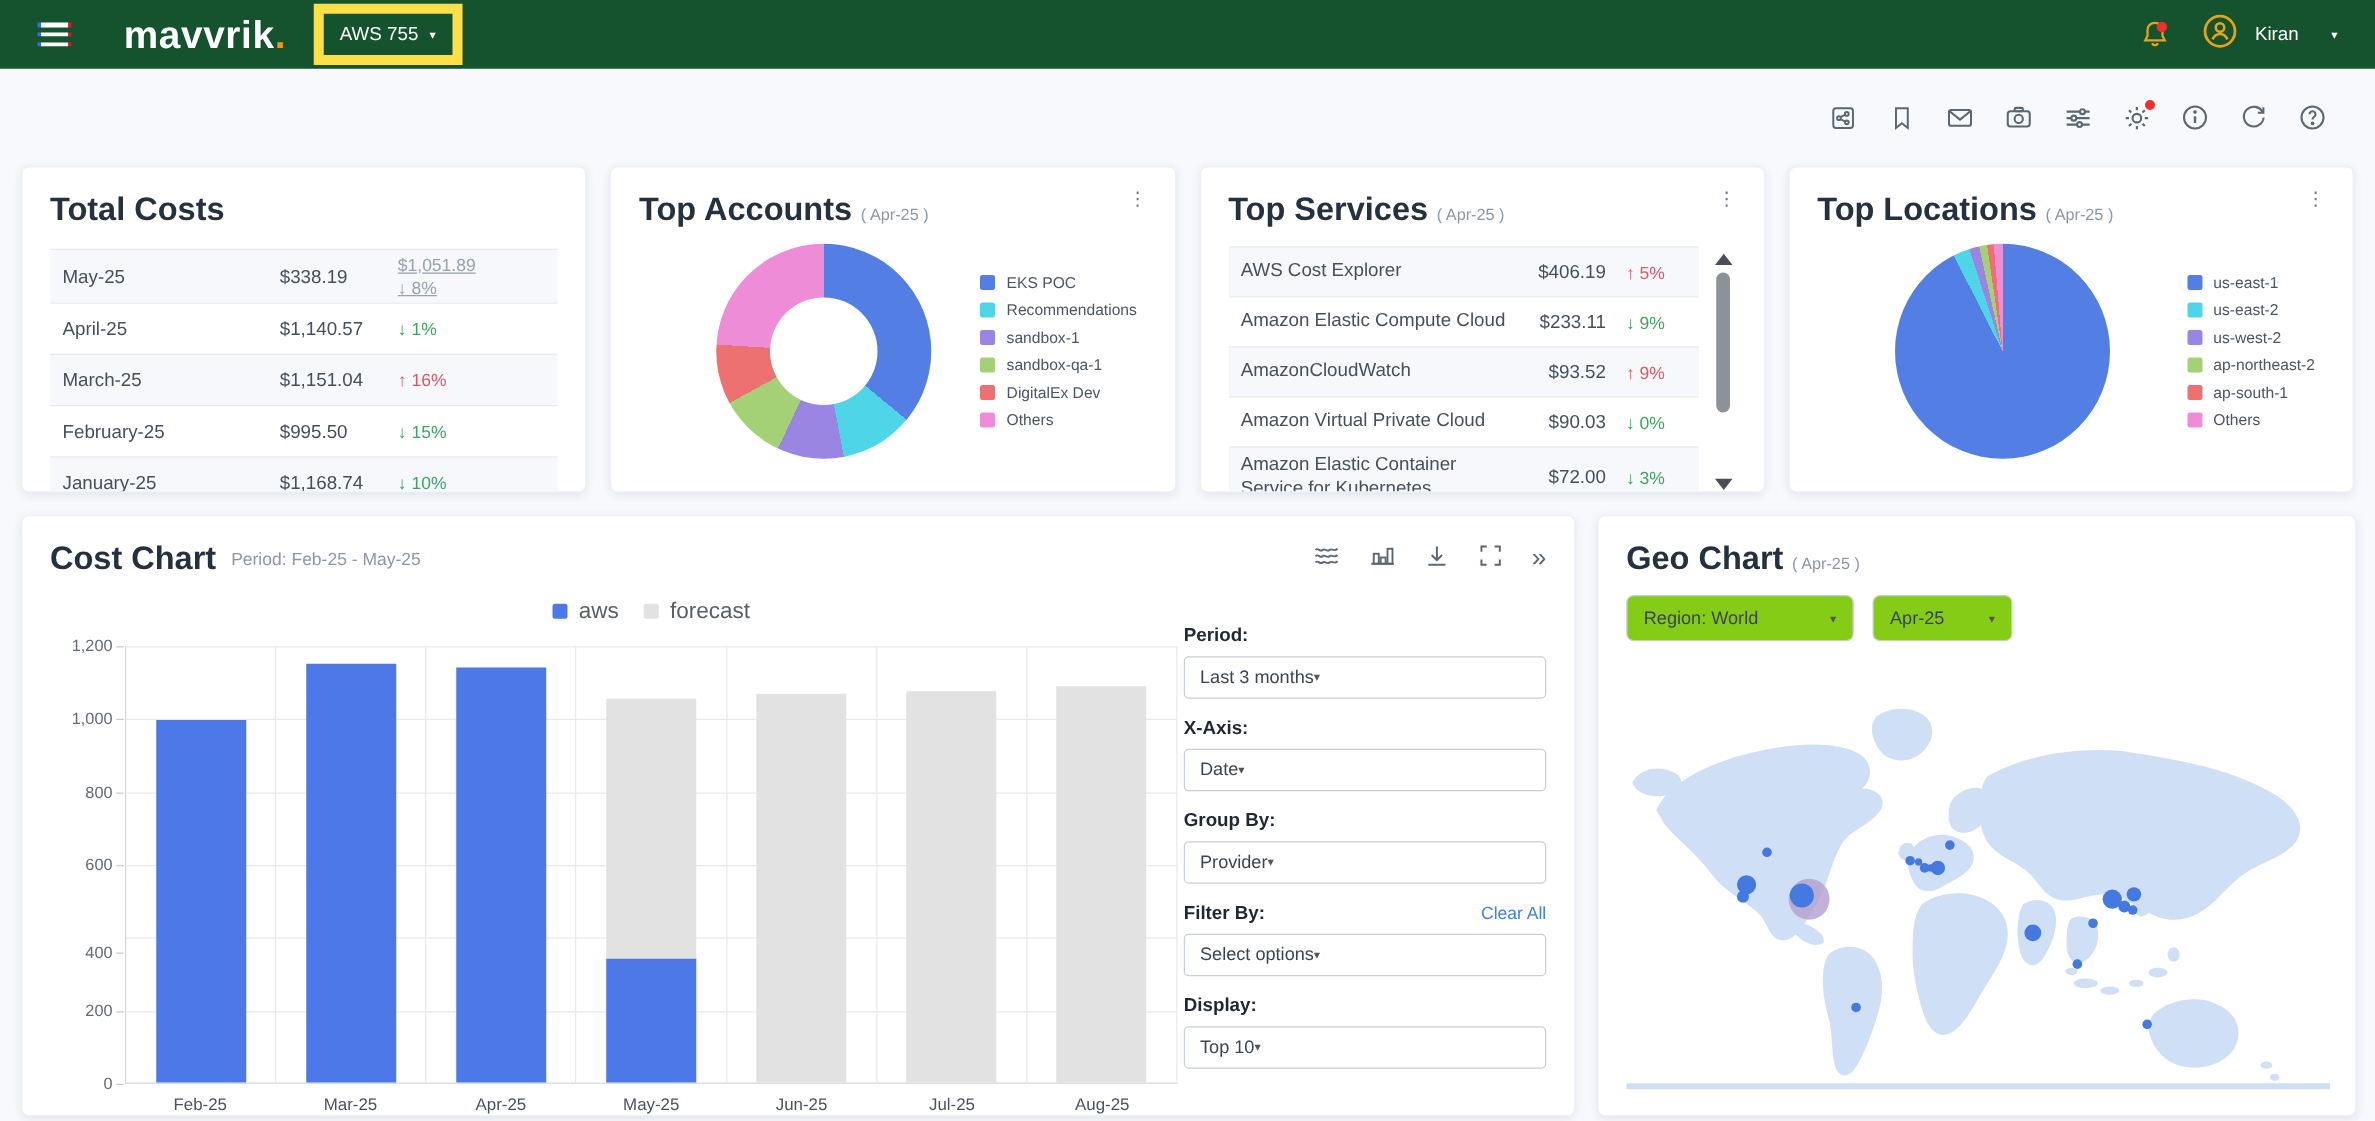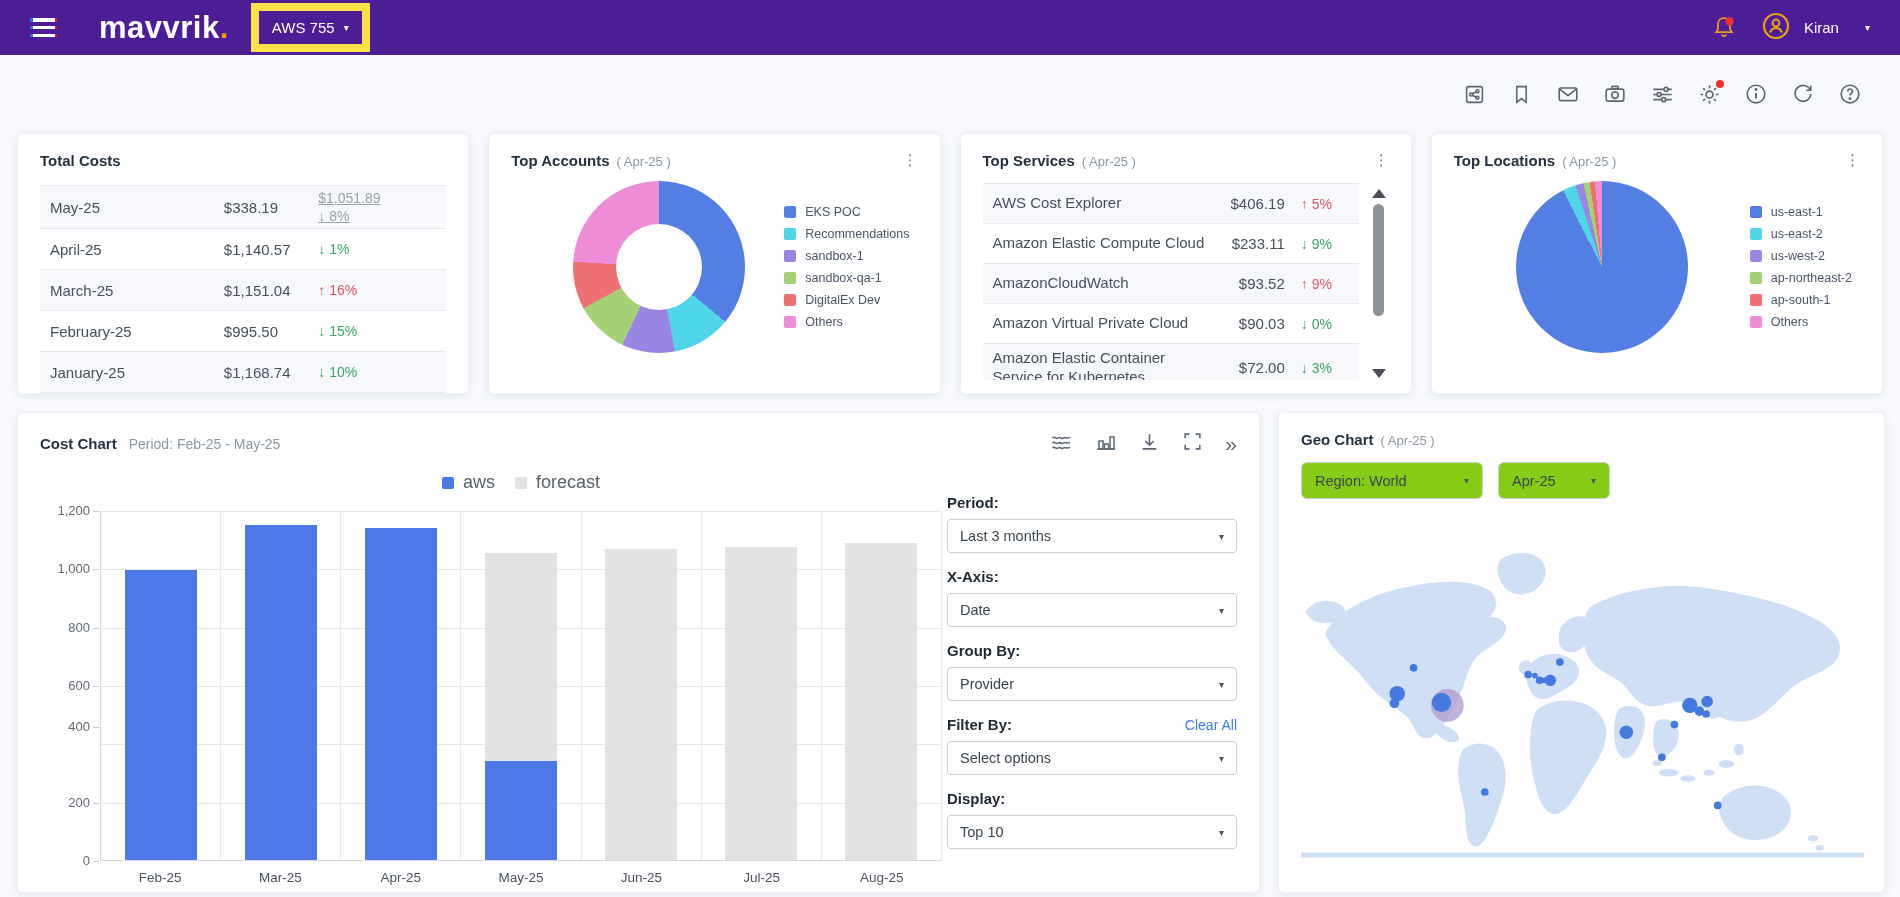--- a/index.html
+++ b/index.html
@@ -1,20 +1,20 @@
 <!DOCTYPE html>
 <html><head>
 <meta charset="utf-8">
 <style>
   * { box-sizing: border-box; margin: 0; padding: 0; }
   html,body { width:1900px; height:897px; overflow:hidden; background:#f7f9fc;
     font-family:"Liberation Sans", sans-serif; }
 
   
-  .nav { height:55px; background:#4c1d95; display:flex; align-items:center; padding:0 30px; }
+  .nav { height:55px; background:#14532d; display:flex; align-items:center; padding:0 30px; }
   .hamburger { width:27px; height:19px; display:flex; flex-direction:column; justify-content:space-between; cursor:pointer; }
   .hamburger span { height:3.5px;
     background:linear-gradient(90deg,#2e6cf0 0 2.5px,#ffffff 2.5px calc(100% - 2.5px),#d2241c calc(100% - 2.5px)); }
   .logo { margin-left:42px; font-size:31px; font-weight:bold; color:#fff; letter-spacing:.5px; }
   .logo .dot { color:#f7941d; }
   .account-chip { margin-left:22px; border:8px solid #fde047; padding:8px 13px; display:flex; align-items:center; gap:9px;
     color:#fff; font-size:15px; cursor:pointer; }
   .caret { font-size:10px; color:#fff; }
   .nav-right { margin-left:auto; display:flex; align-items:center; gap:26px; }
   .bell-wrap { position:relative; width:24px; height:26px; }
@@ -26,21 +26,21 @@
   .abtn svg { stroke:#5b6772; fill:none; stroke-width:1.5; }
   .red-dot { position:absolute; top:-2px; right:-3px; width:8px; height:8px; border-radius:50%; background:#f0302a; }
 
   
   .row1 { display:flex; gap:19px; margin:0 17px; height:261px; }
   .row2 { display:flex; gap:18px; margin:18px 17px 0; height:481px; }
   .card { background:#fff; border:1px solid #eef1f5; border-radius:6px; box-shadow:0 2px 8px rgba(30,50,90,.10);
     padding:18px 22px; overflow:hidden; position:relative; }
   .row1 .card { flex:1; }
   .card-head { display:flex; align-items:baseline; }
-  .card-title { font-size:15px; font-weight:600; color:#25313f; }
+  .card-title { font-size:26px; font-weight:600; color:#25313f; }
   .period-tag { font-size:13px; color:#8b97a5; margin-left:7px; }
   .kebab { margin-left:auto; color:#6b7684; font-size:15px; letter-spacing:0; cursor:pointer; line-height:1; align-self:flex-start; }
 
   
   .t-table { margin-top:16px; border-bottom:1px solid #e7ebf0; }
   .t-row { display:flex; align-items:center; min-height:41px; border-top:1px solid #e7ebf0; padding:3px 10px;
     font-size:15px; color:#46505c; }
   .t-row.alt { background:#f6f8fb; }
   .t-label { flex:0 0 45%; }
   .t-value { flex:1; }
@@ -92,21 +92,21 @@
   .xlabels { display:flex; width:842px; margin-left:60px; margin-top:9px; }
   .xtick { flex:1; text-align:center; font-size:13.5px; color:#4a5260; }
 
   
   .controls { width:290px; margin-left:auto; padding-top:34px; }
   .ctrl-label { display:flex; justify-content:space-between; align-items:baseline; font-size:15px; font-weight:bold;
     color:#1e2833; margin:15px 0 8px; }
   .ctrl-label:first-child { margin-top:0; }
   .clear-link { color:#3f7df6; font-weight:normal; font-size:14px; cursor:pointer; }
   .select { border:1px solid #c9ced6; border-radius:4px; height:34px; display:flex; align-items:center;
-    justify-content:space-between; padding:0 12px; font-size:14.5px; color:#3a4550; background:#fff; cursor:pointer; }
+    justify-content:flex-start; padding:0 12px; font-size:14.5px; color:#3a4550; background:#fff; cursor:pointer; }
   .select .caret, .geo-select .caret { color:#555; }
 
   
   .geo-card { width:607px; flex:none; }
   .geo-selects { display:flex; gap:15px; margin-top:14px; }
   .geo-select { border:1px solid #c9ced6; border-radius:6px; height:37px; display:flex; align-items:center;
     justify-content:space-between; padding:0 13px; font-size:14.5px; color:#3a4550; background:#84cc16; cursor:pointer; }
   .geo-select.region { width:182px; }
   .geo-select.month { width:112px; }
   .map-wrap { margin-top:14px; height:352px; }
@@ -421,21 +421,21 @@
               <span class="lg-sw" style="background: rgb(226, 226, 226);"></span>
               <span>forecast</span>
             </span>
           </div>
         <div class="plot-row">
           <div class="ylabels" id="ylabels">
               <div class="ytick" style="top: -8px;">1,200</div>
               <div class="ytick" style="top: 50.3333px;">1,000</div>
               <div class="ytick" style="top: 108.667px;">800</div>
               <div class="ytick" style="top: 167px;">600</div>
-              <div class="ytick" style="top: 208px;">400</div>
+              <div class="ytick" style="top: 237px;">400</div>
               <div class="ytick" style="top: 283.667px;">200</div>
               <div class="ytick" style="top: 342px;">0</div>
             </div>
           <div class="plot">
             <div id="gridlines">
                 <div class="gl" style="top: 0px;"></div>
                 <div class="gl" style="top: 58.3333px;"></div>
                 <div class="gl" style="top: 116.667px;"></div>
                 <div class="gl" style="top: 175px;"></div>
                 <div class="gl" style="top: 233.333px;"></div>

